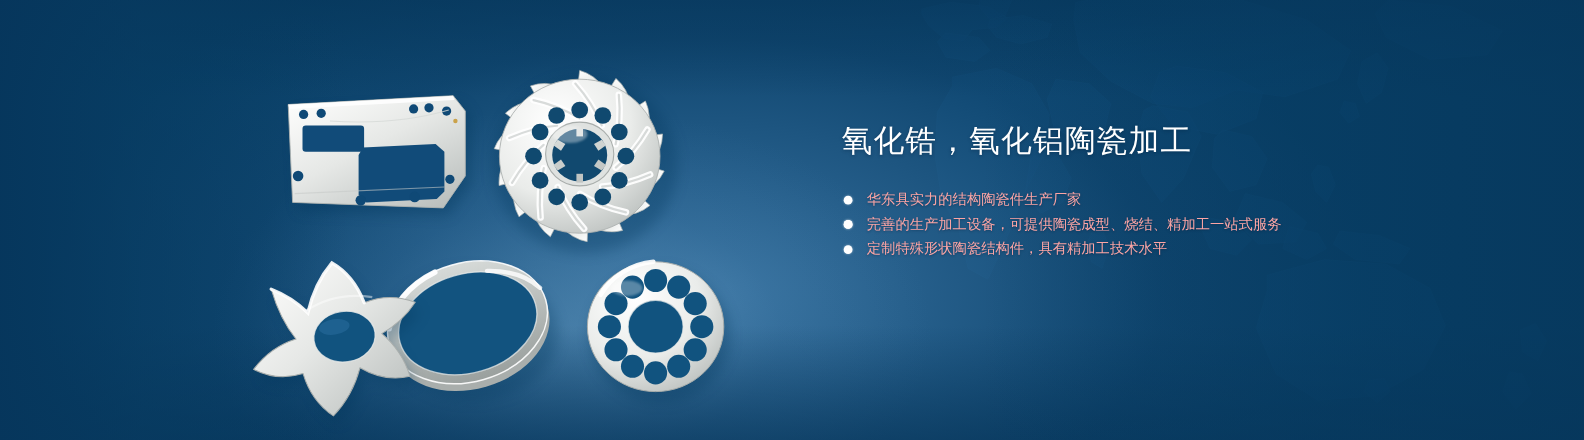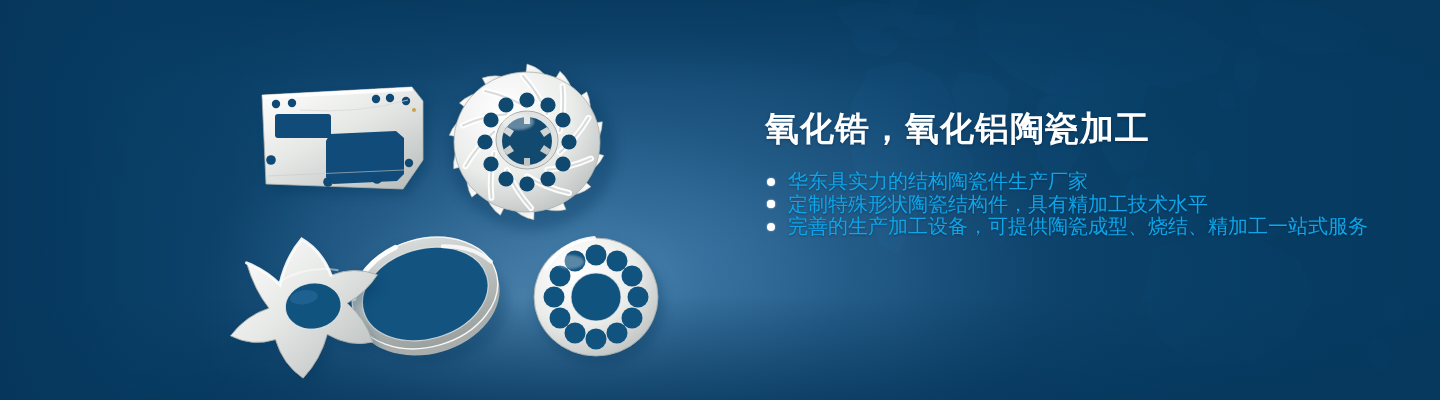--- a/index.html
+++ b/index.html
@@ -79,37 +79,37 @@
 
   
   .copy {
     position: absolute;
     left: 765px;
     top: 108px;
     width: 640px;
   }
   .headline {
     color: #ffffff;
-    font-size: 34px;
+    font-size: 28px;
     line-height: 40px;
     letter-spacing: 1px;
-    font-weight: 700;
+    font-weight: 400;
     margin: 0 0 22px 0;
     white-space: nowrap;
     text-shadow: 0 1px 3px rgba(0,30,60,0.45);
   }
   .bullets {
     list-style: none;
     margin: 0;
     padding: 0;
   }
   .bullets li {
     position: relative;
-    color: #0ea5e9;
-    font-size: 20px;
+    color: #fca5a5;
+    font-size: 13px;
     line-height: 22.6px;
     padding-left: 23px;
     white-space: nowrap;
     text-shadow: 0 1px 2px rgba(0,25,50,0.4);
   }
   .dot {
     position: absolute;
     left: 2px;
     top: 7.5px;
     width: 8px;
@@ -426,22 +426,22 @@
     <ul class="bullets">
       <li>
         <span class="dot"></span>
         <span>华东具实力的结构陶瓷件生产厂家</span>
       </li>
       <li>
         <span class="dot"></span>
       </li>
       <li>
         <span class="dot"></span>
-        <span>定制特殊形状陶瓷结构件，具有精加工技术水平</span>
+        <span>完善的生产加工设备，可提供陶瓷成型、烧结、精加工一站式服务</span>
       </li>
       <li>
         <span class="dot"></span>
-        <span>完善的生产加工设备，可提供陶瓷成型、烧结、精加工一站式服务</span>
+        <span>定制特殊形状陶瓷结构件，具有精加工技术水平</span>
       </li>
     </ul>
   </div>
 
 </div>
 
 </body></html>

